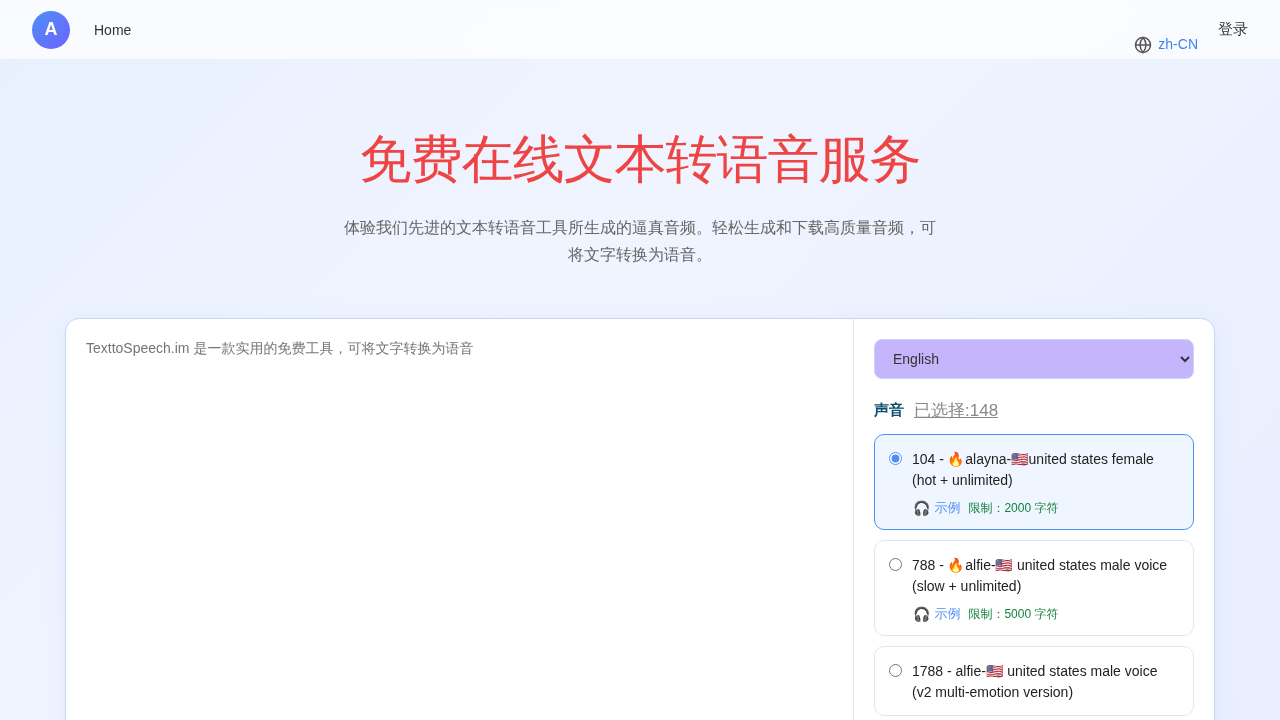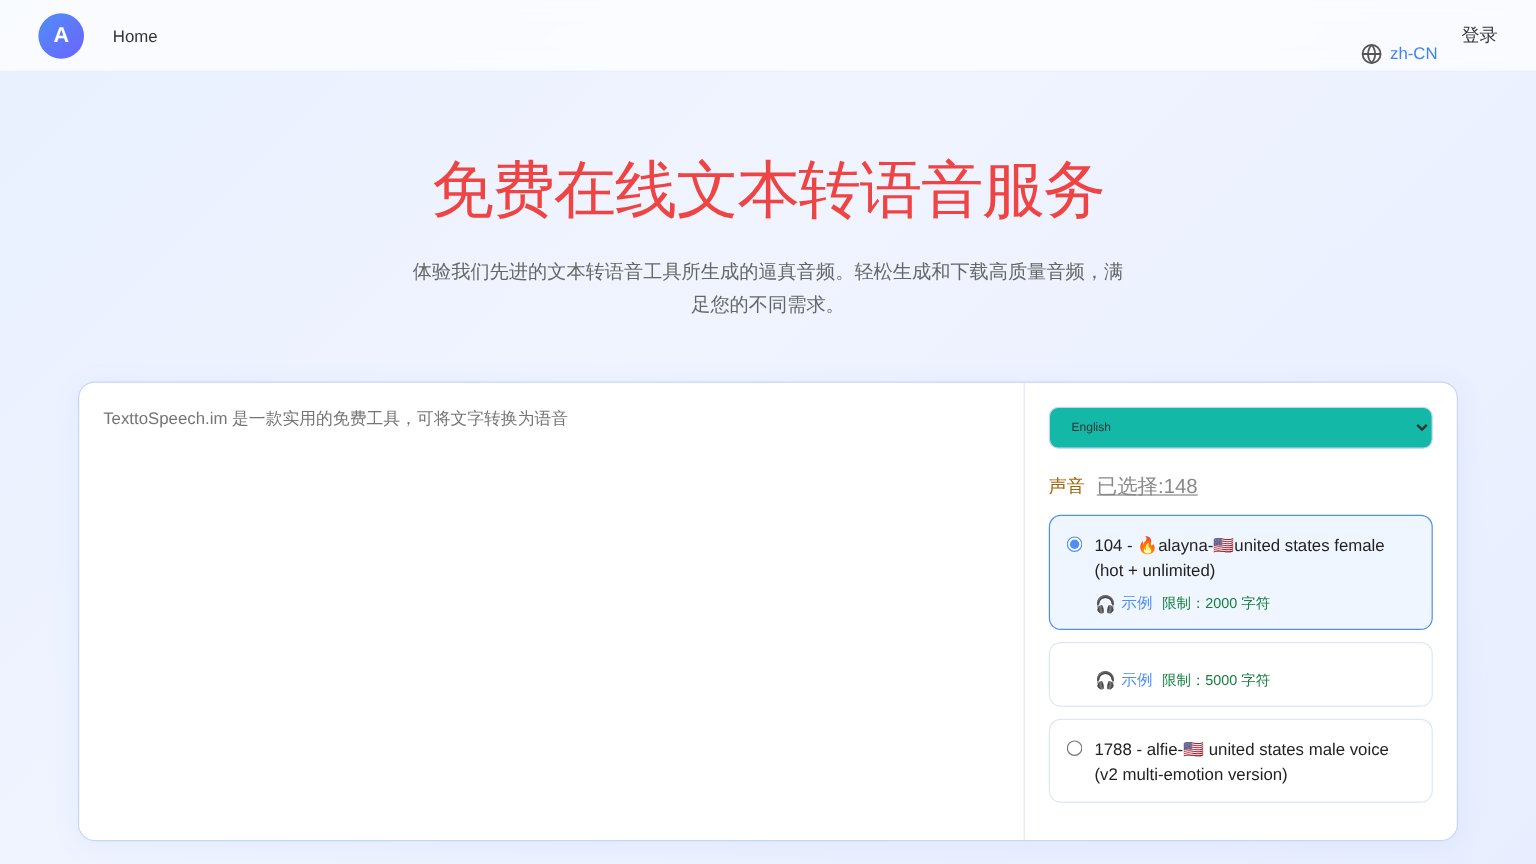--- a/index.html
+++ b/index.html
@@ -138,37 +138,37 @@
       font-size: 15px;
       font-weight: 600;
       color: #333;
       margin-bottom: 12px;
     }
     .lang-select {
       width: 100%;
       padding: 10px 14px;
       border: 1.5px solid #c8d6f5;
       border-radius: 8px;
-      font-size: 10px;
+      font-size: 14px;
       color: #333;
-      background: #14b8a6;
+      background: #c4b5fd;
       appearance: auto;
       cursor: pointer;
       margin-bottom: 20px;
     }
     .voice-header {
       display: flex;
       align-items: center;
       gap: 10px;
       margin-bottom: 12px;
     }
     .voice-label {
       font-size: 15px;
-      font-weight: 400;
-      color: #a16207;
+      font-weight: 700;
+      color: #0c4a6e;
     }
     .voice-selected-badge {
       font-size: 17px;
       color: #888;
       text-decoration: underline;
     }
 
     
     .voice-card {
       border: 1.5px solid #dde6f8;
@@ -238,21 +238,21 @@
       <circle cx="12" cy="12" r="10"></circle>
       <path d="M2 12h20M12 2a15.3 15.3 0 0 1 4 10 15.3 15.3 0 0 1-4 10 15.3 15.3 0 0 1-4-10 15.3 15.3 0 0 1 4-10z"></path>
     </svg>
     <span>zh-CN</span>
   </div>
   <div class="nav-login">登录</div>
 </nav>
 
 <div class="hero">
   <h1 class="hero-title">免费在线文本转语音服务</h1>
-  <p class="hero-subtitle">体验我们先进的文本转语音工具所生成的逼真音频。轻松生成和下载高质量音频，满足您的不同需求。</p>
+  <p class="hero-subtitle">体验我们先进的文本转语音工具所生成的逼真音频。轻松生成和下载高质量音频，可将文字转换为语音。</p>
 </div>
 
 <div class="main-card">
 
   <div class="left-panel">
     <div class="text-area">
       <textarea placeholder="TexttoSpeech.im 是一款实用的免费工具，可将文字转换为语音" style=""></textarea>
     </div>
   </div>
 
@@ -272,20 +272,24 @@
       </div>
       <div class="voice-meta">
         <span class="voice-example">
           <span class="headphone-icon">🎧</span>
           <span>示例</span>
         </span>
         <span class="voice-limit">限制：2000 字符</span>
       </div>
     </div>
         <div class="voice-card">
+      <div class="voice-card-top">
+        <input type="radio" class="voice-radio" name="voice" style="">
+        <span class="voice-name">788 - 🔥alfie-🇺🇸 united states male voice (slow + unlimited)</span>
+      </div>
       <div class="voice-meta">
         <span class="voice-example">
           <span class="headphone-icon">🎧</span>
           <span>示例</span>
         </span>
         <span class="voice-limit">限制：5000 字符</span>
       </div>
     </div>
         <div class="voice-card">
       <div class="voice-card-top">

